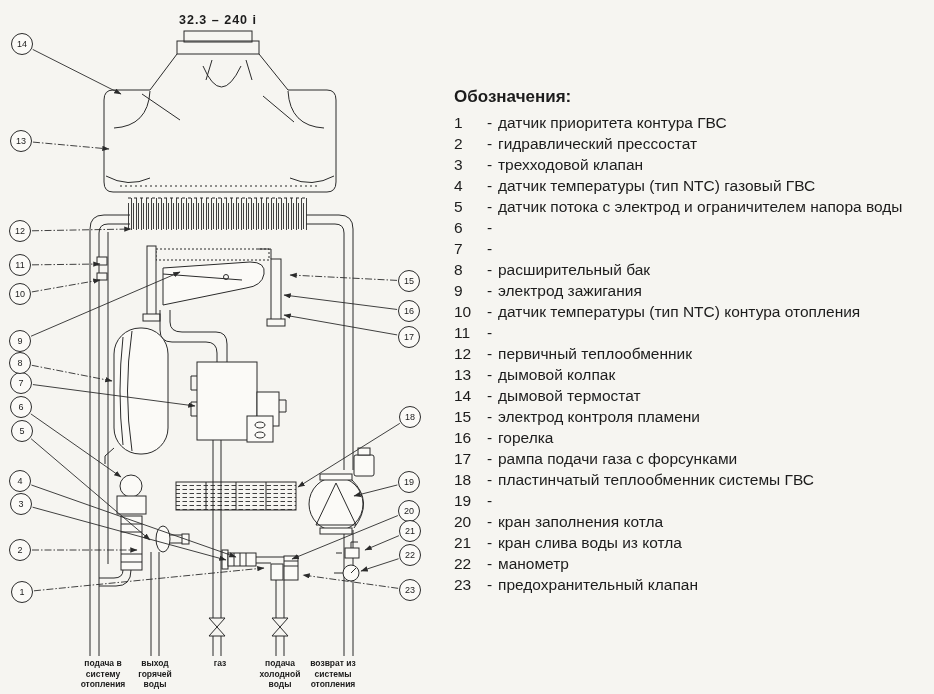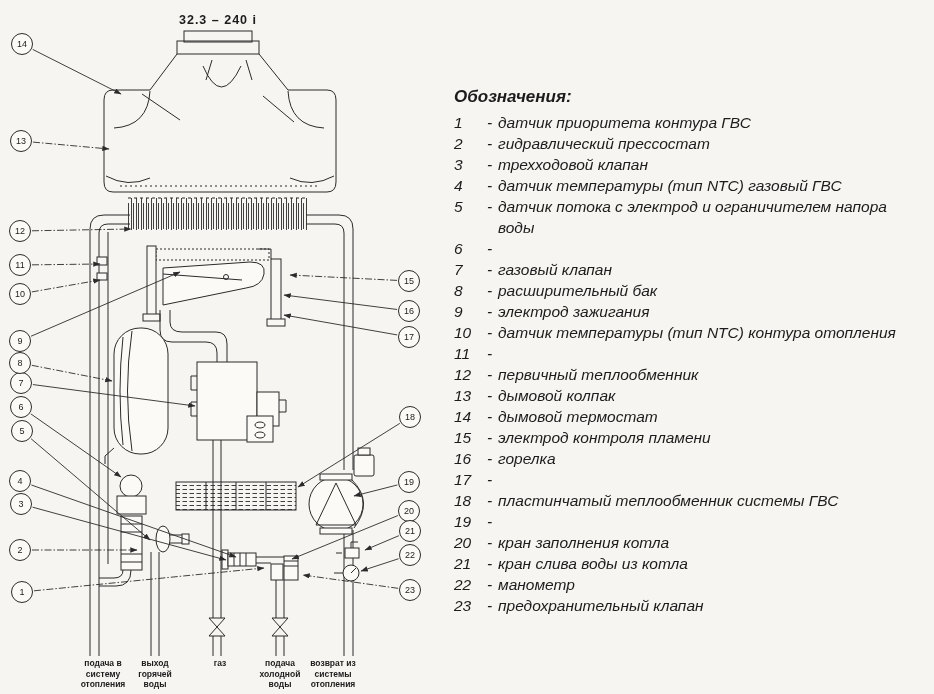--- a/index.html
+++ b/index.html
@@ -7,21 +7,21 @@
     width:934px;height:694px;position:relative;overflow:hidden;
     background:#f6f5f1;
     font-family:"Liberation Sans", sans-serif;
     color:#1c1c1c;
   }
   .diagram-wrap{position:absolute;left:0;top:8px;width:455px;height:694px;}
   svg{display:block;}
   svg text{font-family:"Liberation Sans", sans-serif;fill:#1c1c1c;}
   .dtitle{font-size:12.5px;font-weight:bold;letter-spacing:1px;}
   .legend{
-    position:absolute;left:452px;top:86px;width:478px;font-style:italic;
+    position:absolute;left:452px;top:86px;width:478px;
   }
   .legend-heading{
     font-size:17px;font-weight:bold;margin:0 0 4px 2px;line-height:22px;
   }
   .legend-item{
     display:flex;align-items:flex-start;
     font-size:15.5px;line-height:21px;
   }
   .legend-num{flex:none;width:27px;text-align:left;padding-left:2px;}
   .legend-dash{flex:none;width:17px;text-align:center;}
@@ -349,21 +349,20 @@
         <span class="legend-dash">-</span>
         <span class="legend-text">датчик потока с электрод и ограничителем напора воды</span>
       </div>
       <div class="legend-item">
         <span class="legend-num">6</span>
         <span class="legend-dash">-</span>
       </div>
       <div class="legend-item">
         <span class="legend-num">7</span>
         <span class="legend-dash">-</span>
-        <span class="legend-text">газовый клапан</span>
       </div>
       <div class="legend-item">
         <span class="legend-num">8</span>
         <span class="legend-dash">-</span>
         <span class="legend-text">расширительный бак</span>
       </div>
       <div class="legend-item">
         <span class="legend-num">9</span>
         <span class="legend-dash">-</span>
         <span class="legend-text">электрод зажигания</span>
@@ -398,20 +397,21 @@
         <span class="legend-text">электрод контроля пламени</span>
       </div>
       <div class="legend-item">
         <span class="legend-num">16</span>
         <span class="legend-dash">-</span>
         <span class="legend-text">горелка</span>
       </div>
       <div class="legend-item">
         <span class="legend-num">17</span>
         <span class="legend-dash">-</span>
+        <span class="legend-text">рампа подачи газа с форсунками</span>
       </div>
       <div class="legend-item">
         <span class="legend-num">18</span>
         <span class="legend-dash">-</span>
         <span class="legend-text">пластинчатый теплообменник системы ГВС</span>
       </div>
       <div class="legend-item">
         <span class="legend-num">19</span>
         <span class="legend-dash">-</span>
       </div>

